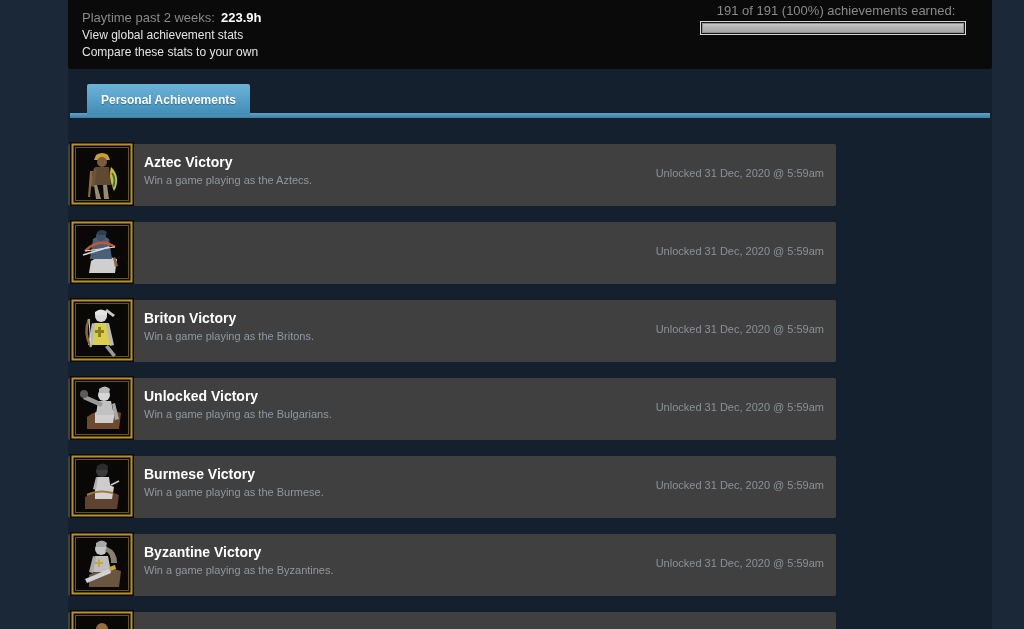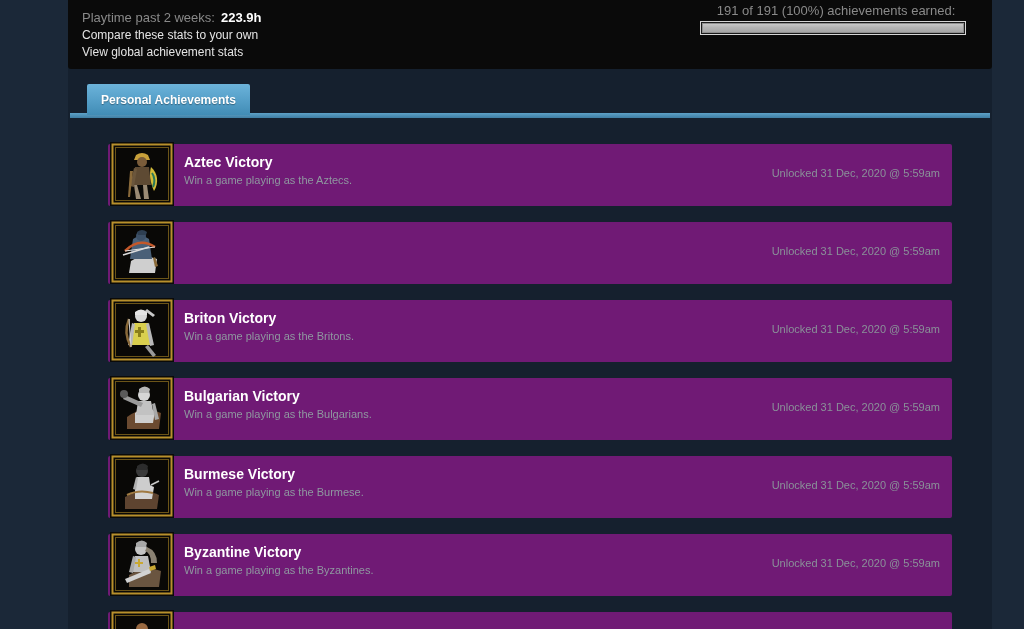--- a/index.html
+++ b/index.html
@@ -136,27 +136,26 @@
   
   #ach-list {
     position: absolute;
     left: 0;
     top: 144px;
     width: 924px;
   }
 
   .ach-row {
     position: relative;
-    width: 844px;
+    width: 768px;
     height: 62px;
     margin-bottom: 16px;
-    background: #701a75;
+    background: #404040;
     border-radius: 2px;
     cursor: pointer;
-    margin-left: 40px;
   }
 
   .ach-icon {
     position: absolute;
     left: 2px;
     top: -2px;
     width: 64px;
     height: 64px;
     border: 1px solid #0a0a0a;
     background: #050505;
@@ -198,22 +197,22 @@
 
 <div id="page">
   <div id="content-panel">
 
     <div id="stats-header">
 
       <div id="stats-left">
         <div class="playtime-line">
           <span>Playtime past 2 weeks:</span><span class="playtime-value">223.9h</span>
         </div>
+        <a class="stats-link" href="#">View global achievement stats</a>
         <a class="stats-link" href="#">Compare these stats to your own</a>
-        <a class="stats-link" href="#">View global achievement stats</a>
       </div>
 
       <div id="stats-right">
         <div id="ach-earned-label">191 of 191 (100%) achievements earned:</div>
         <div id="ach-progress-track">
           <div id="ach-progress-fill" style="width: 100%;"></div>
         </div>
       </div>
 
     </div>
@@ -314,21 +313,21 @@
               <circle cx="33" cy="18" r="6" fill="#d6d6d6"></circle>
               <path d="M28 12 q6 -5 11 0 l-1 4 -10 0 z" fill="#b8b8b8"></path>
               <path d="M27 24 l13 0 3 14 -18 0 z" fill="#c2c2c2"></path>
               <path d="M14 18 l18 8 -2 4 -18 -8 z" fill="#9a9a9a"></path>
               <circle cx="13" cy="17" r="4" fill="#5a5a5a"></circle>
               <path d="M44 26 l4 16 -4 1 -3 -16 z" fill="#a8a8a8"></path>
             </g>
           </svg>
         </div>
         <div class="ach-text">
-          <div class="ach-name">Bulgarian Victory</div>
+          <div class="ach-name">Unlocked Victory</div>
           <div class="ach-desc">Win a game playing as the Bulgarians.</div>
         </div>
         <div class="ach-unlock">Unlocked 31 Dec, 2020 @ 5:59am</div>
       </div>
 
       <div class="ach-row">
         <div class="ach-icon">
           <svg width="62" height="62" viewBox="0 0 62 62">
             <rect width="62" height="62" fill="#090806"></rect>
             <rect x="1.5" y="1.5" width="59" height="59" fill="none" stroke="#b8902c" stroke-width="2"></rect>

